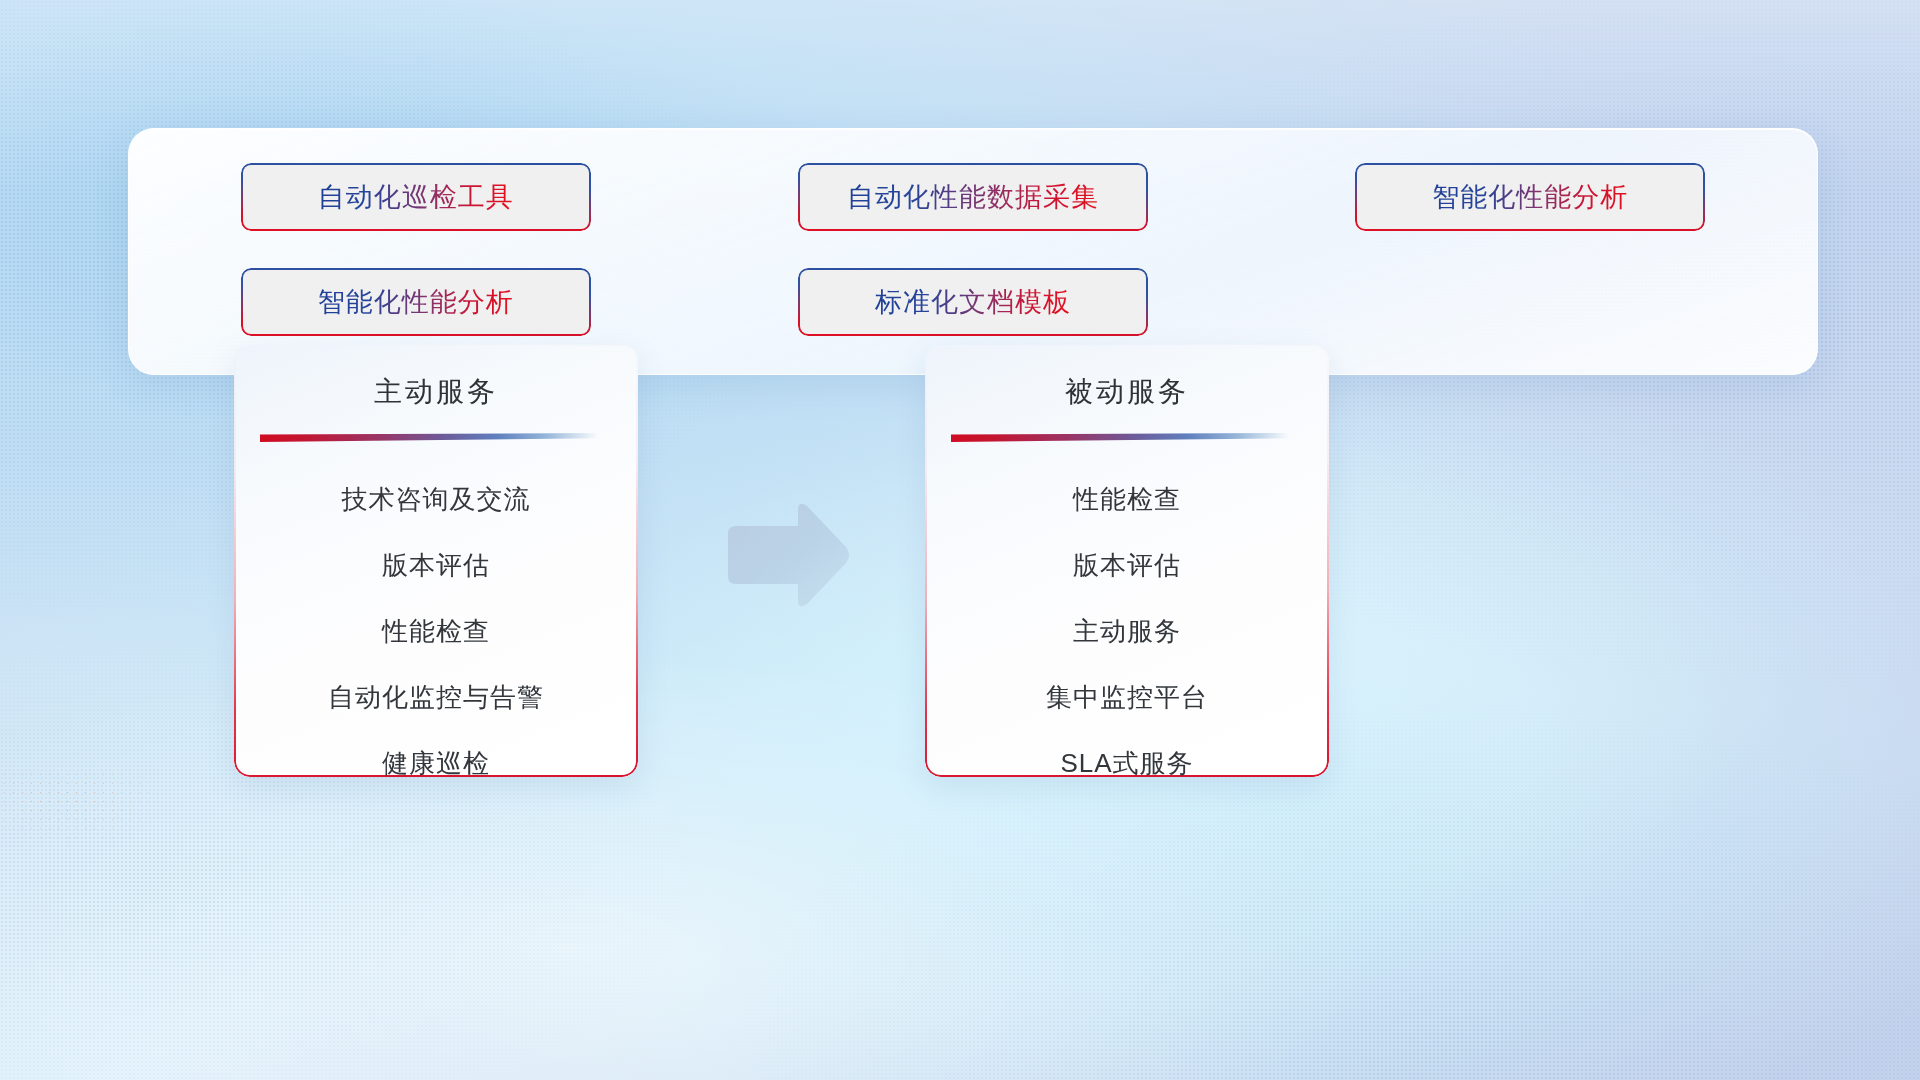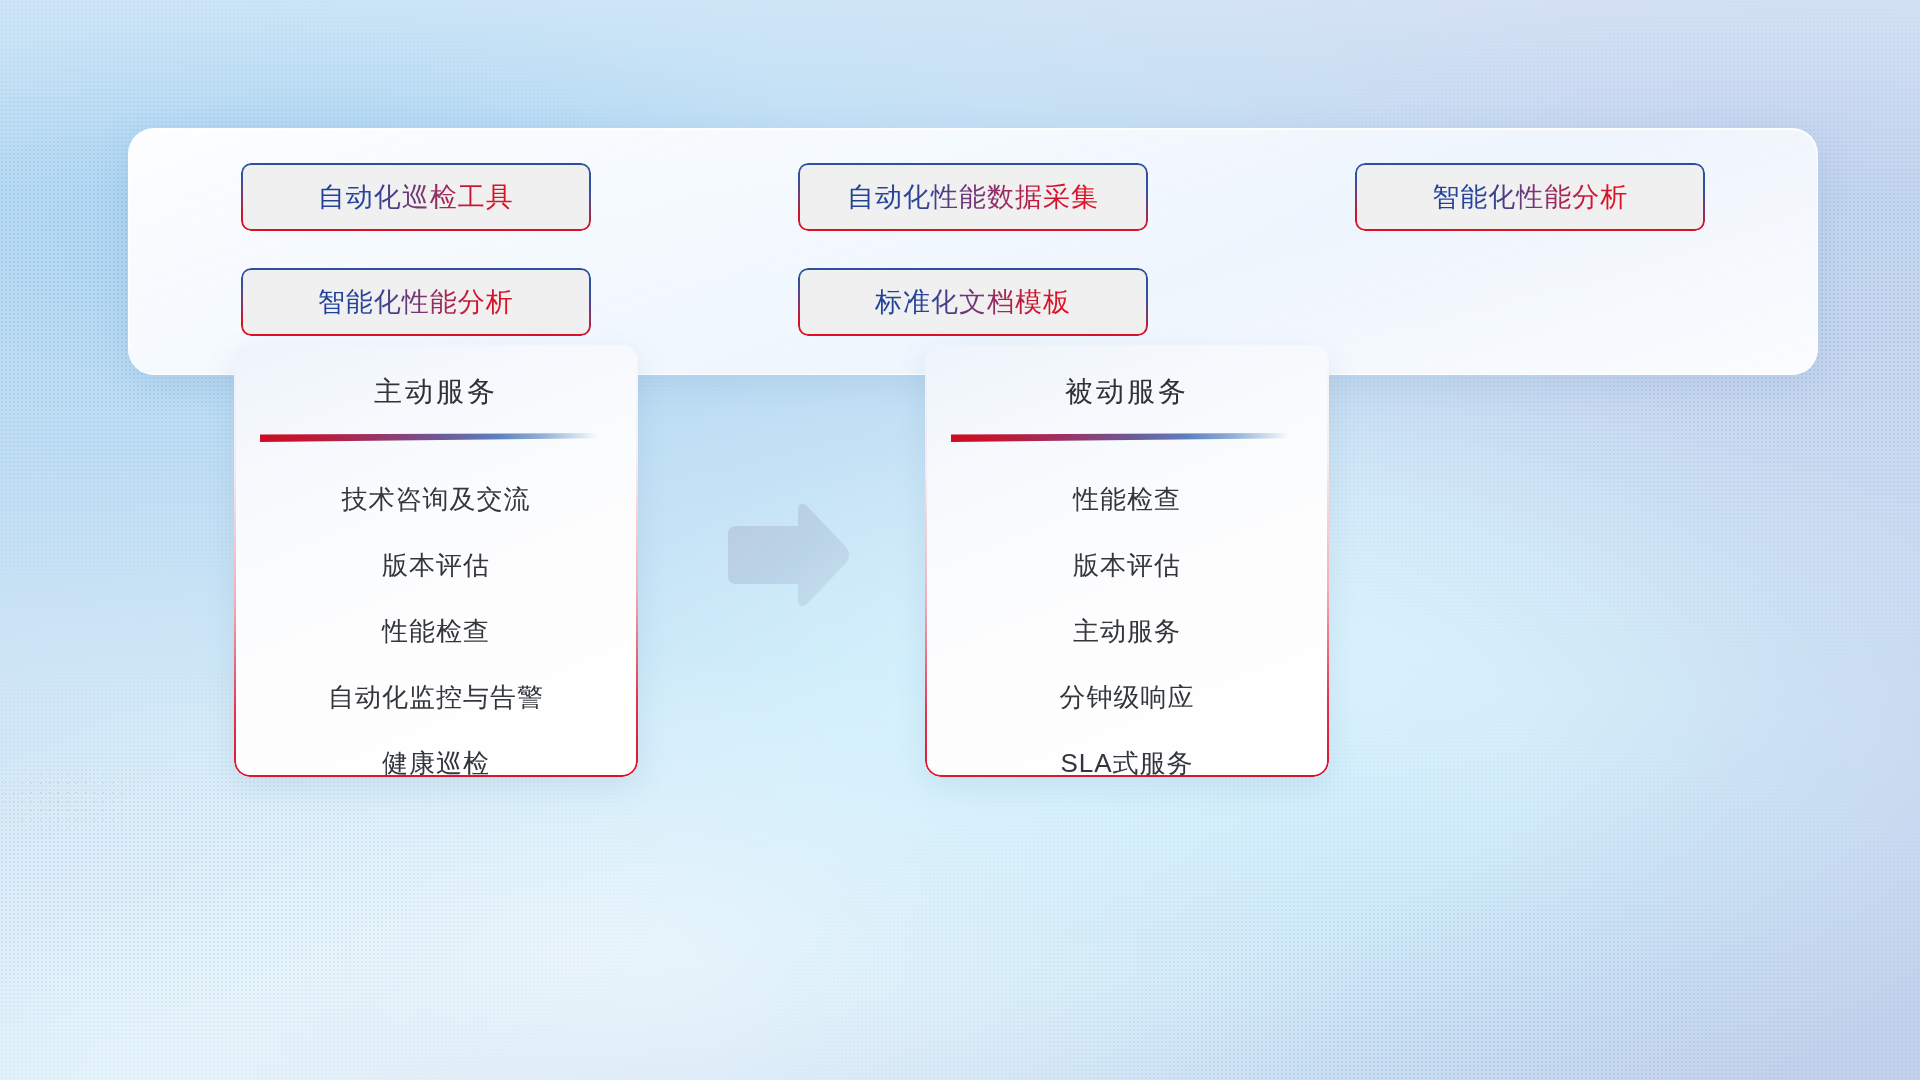--- a/index.html
+++ b/index.html
@@ -204,16 +204,16 @@
   </svg>
 </div>
 
 <section class="card" id="card-passive">
   <h2 class="card-title">被动服务</h2>
   <div class="card-divider"></div>
   <ul class="card-list">
     <li>性能检查</li>
     <li>版本评估</li>
     <li>主动服务</li>
-    <li>分钟级响应</li>
+    <li>集中监控平台</li>
     <li>SLA式服务</li>
   </ul>
 </section>
 
 </body></html>

